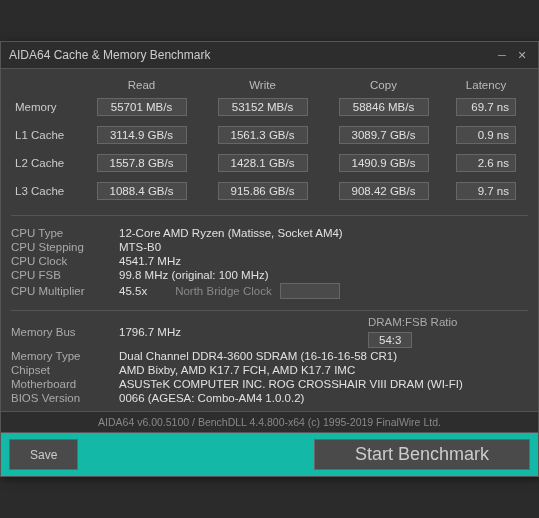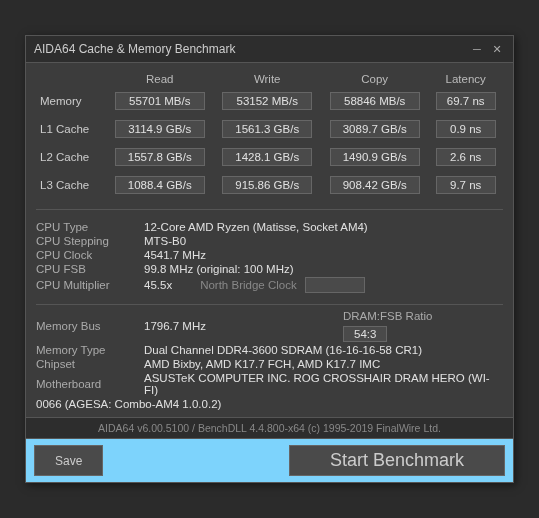--- a/index.html
+++ b/index.html
@@ -6,21 +6,21 @@
     body {
       font-family: 'Segoe UI', Arial, sans-serif;
       font-size: 12px;
       background: #2b2b2b;
       display: flex;
       justify-content: center;
       align-items: center;
       min-height: 100vh;
     }
     .window {
-      width: 489px;
+      width: 539px;
       background: #3c3c3c;
       border: 1px solid #555;
       box-shadow: 2px 2px 8px rgba(0,0,0,0.5);
     }
     .title-bar {
       background: #2d2d2d;
       display: flex;
       align-items: center;
       justify-content: space-between;
       padding: 6px 8px;
@@ -84,39 +84,39 @@
       text-align: center;
       color: #e0e0e0;
       font-size: 11.5px;
     }
     .value-box-sm {
       background: #4a4a4a;
       border: 1px solid #666;
       padding: 2px 6px;
       display: inline-block;
       min-width: 60px;
-      text-align: center;
+      text-align: right;
       color: #e0e0e0;
       font-size: 11.5px;
     }
     .divider {
       border: none;
       border-top: 1px solid #555;
       margin: 4px 0;
     }
     .status-bar {
       background: #2d2d2d;
       padding: 4px 8px;
       color: #888;
       font-size: 10.5px;
       text-align: center;
       border-top: 1px solid #555;
     }
     .bottom-bar {
-      background: #7dd3fc;
+      background: #14b8a6;
       display: flex;
       gap: 0;
       padding: 6px 8px;
       border-top: 1px solid #555;
       justify-content: flex-start;
       gap: 8px;
     }
     .bottom-btn {
       background: #4a4a4a;
       border: 1px solid #666;
@@ -266,23 +266,24 @@
       <div class="info-row">
         <span class="il">Memory Type</span>
         <span class="iv">Dual Channel DDR4-3600 SDRAM  (16-16-16-58 CR1)</span>
       </div>
       <div class="info-row">
         <span class="il">Chipset</span>
         <span class="iv">AMD Bixby, AMD K17.7 FCH, AMD K17.7 IMC</span>
       </div>
       <div class="info-row">
         <span class="il">Motherboard</span>
-        <span class="iv">ASUSTeK COMPUTER INC. ROG CROSSHAIR DRAM HERO (WI-FI)</span>
-      </div>
-      <div class="info-row">
+        <span class="iv">ASUSTeK COMPUTER INC. ROG CROSSHAIR VIII DRAM (WI-FI)</span>
+      </div>
+      <div class="info-row">
+        <span class="il">BIOS Version</span>
         <span class="iv">0066  (AGESA: Combo-AM4 1.0.0.2)</span>
       </div>
     </div>
   </div>
 
   <div class="status-bar">
     <span>AIDA64 v6.00.5100 / BenchDLL 4.4.800-x64  (c) 1995-2019 FinalWire Ltd.</span>
   </div>
 
   <div class="bottom-bar">

